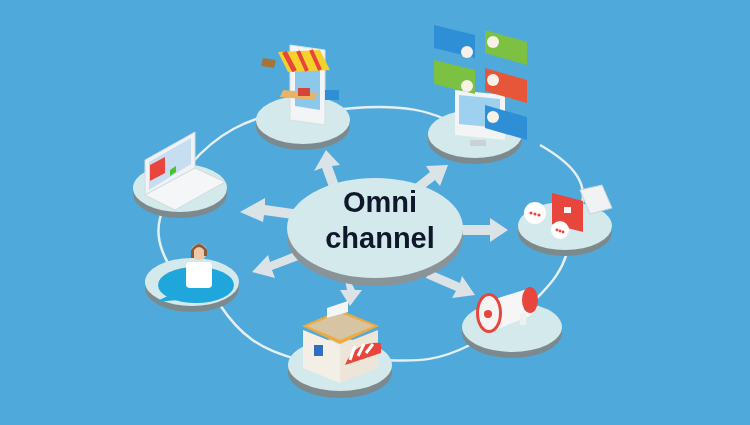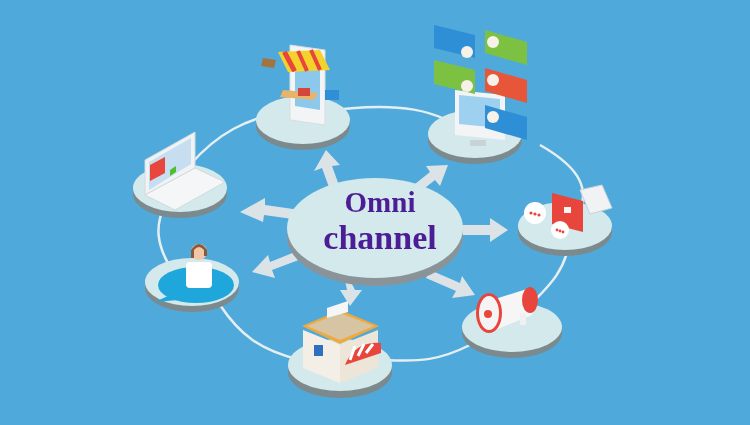--- a/index.html
+++ b/index.html
@@ -1,21 +1,21 @@
 <!DOCTYPE html>
 <html><head>
 <meta charset="utf-8">
 <style>
   html,body{margin:0;padding:0;}
   body{width:750px;height:425px;overflow:hidden;background:#4FAADB;font-family:"DejaVu Sans",sans-serif;}
   #stage{position:relative;width:750px;height:425px;}
   svg{position:absolute;left:0;top:0;}
-  .title{position:absolute;left:290px;top:184px;width:180px;text-align:center;color:#4c1d95;font-family:Liberation Serif, serif;font-weight:bold;line-height:36px;}
+  .title{position:absolute;left:290px;top:184px;width:180px;text-align:center;color:#0f172a;font-family:Liberation Sans, sans-serif;font-weight:bold;line-height:36px;}
   .title .l1{display:block;font-size:29px;}
-  .title .l2{display:block;font-size:34px;}
+  .title .l2{display:block;font-size:29px;}
 </style>
 </head>
 <body>
 
 <div id="stage">
 <svg width="750" height="425" viewBox="0 0 750 425">
 
   <g fill="none" stroke="#E5EEF0" stroke-width="2.5">
     <path d="M320 112 C 400 100, 440 110, 470 135"></path>
     <path d="M540 145 C 575 165, 590 185, 580 210"></path>

